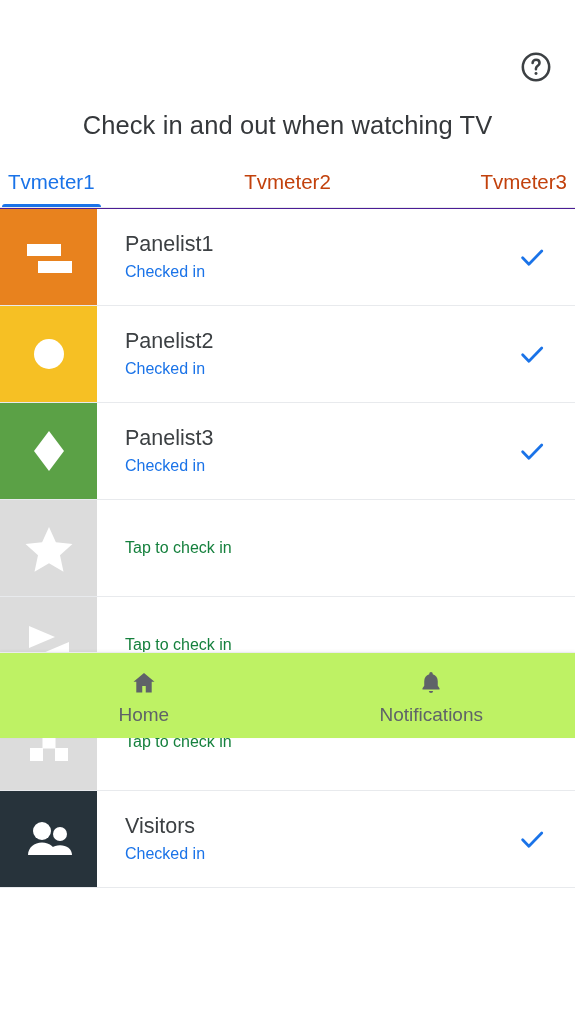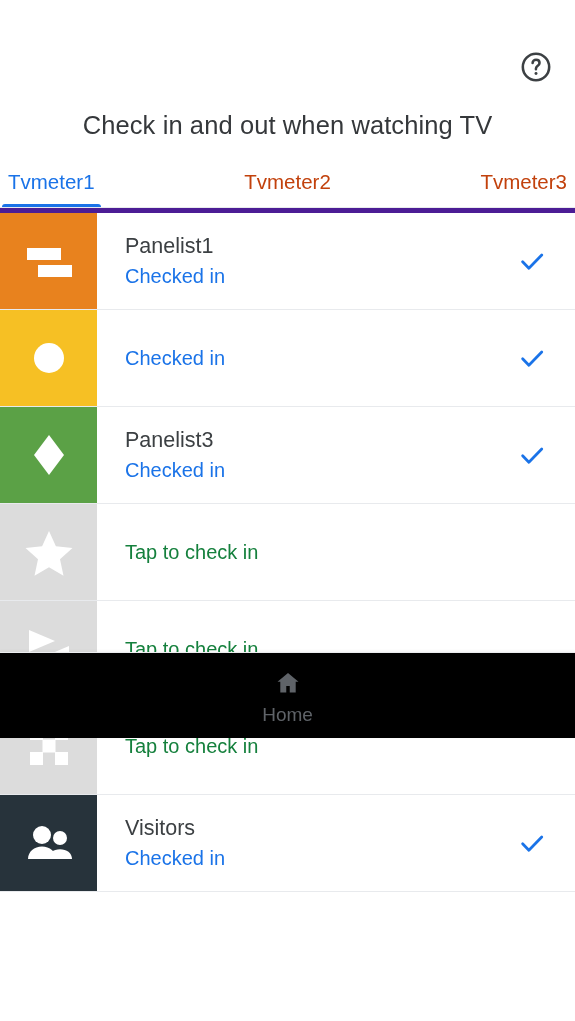--- a/index.html
+++ b/index.html
@@ -50,21 +50,21 @@
     height:4px;
     background:#1a73e8;
     border-radius:3px 3px 0 0;
   }
   .tabs-underline {
     position:absolute; left:0; right:0; bottom:0;
     height:1px; background:#e8eaed;
   }
 
   
-  .list { border-top:5px solid #4c1d95; }
+  .list { border-top:1px solid #4c1d95; }
   .row {
     display:flex;
     align-items:stretch;
     height:97px;
     border-bottom:1px solid #e8eaed;
     background:#fff;
     cursor:pointer;
   }
   .swatch {
     width:97px;
@@ -80,37 +80,37 @@
     flex-direction:column;
     justify-content:center;
     padding-left:28px;
     gap:9px;
   }
   .row-title {
     font-size:21.5px;
     color:#3c4043;
     line-height:1;
   }
-  .row-status { font-size:20px; line-height:1; }
+  .row-status { font-size:16px; line-height:1; }
   .row-status.checked { color:#1a73e8; }
   .row-status.tap { color:#15803d; }
   .row-check {
     flex:0 0 86px;
     display:flex;
     align-items:center;
     justify-content:center;
   }
   .check-mark { width:30px; height:30px; }
 
   
   .bottom-nav {
     position:absolute;
     left:0; right:0; bottom:0;
     height:86px;
-    background:#000000;
+    background:#bef264;
     border-top:1px solid #ebecee;
     display:flex;
     box-shadow:0 -1px 3px rgba(60,64,67,.06);
   }
   .nav-item {
     flex:1 1 0;
     display:flex;
     flex-direction:column;
     align-items:center;
     justify-content:center;
@@ -171,20 +171,21 @@
       </div>
     </div>
 
     <div class="row">
       <div class="swatch" style="background:#f6c024">
         <svg viewBox="0 0 60 60" width="60" height="60" aria-hidden="true">
           <circle cx="30" cy="30" r="15" fill="#fff"></circle>
         </svg>
       </div>
       <div class="row-body">
+        <div class="row-title">Panelist2</div>
         <div class="row-status checked">Checked in</div>
       </div>
       <div class="row-check">
         <svg class="check-mark" viewBox="0 0 24 24" aria-hidden="true">
           <path d="M4.5 12.6l5 5.2L19.8 7.2" fill="none" stroke="#1a73e8" stroke-width="2.2" stroke-linecap="round" stroke-linejoin="round"></path>
         </svg>
       </div>
     </div>
 
     <div class="row">
@@ -272,16 +273,25 @@
     <div class="nav-item">
       <div class="nav-icon">
         <svg viewBox="0 0 24 24" width="28" height="28" aria-hidden="true">
           <path d="M12 3.4L3 11h2.4v9.2h5.1v-5.6h3v5.6h5.1V11H21z" fill="#5f6368"></path>
         </svg>
       </div>
       <div class="nav-label">Home</div>
     </div>
 
 
+    <div class="nav-item">
+      <div class="nav-icon">
+        <svg viewBox="0 0 24 24" width="28" height="28" aria-hidden="true">
+          <path d="M12 2.6a1.5 1.5 0 011.5 1.5v.5c2.6.65 4.3 2.9 4.3 5.8v4l1.5 2.1v1H4.7v-1l1.5-2.1v-4c0-2.9 1.7-5.15 4.3-5.8v-.5A1.5 1.5 0 0112 2.6z" fill="#5f6368"></path>
+          <path d="M10.2 18.8h3.6a1.8 1.8 0 01-3.6 0z" fill="#5f6368"></path>
+        </svg>
+      </div>
+      <div class="nav-label">Notifications</div>
+    </div>
 
   </div>
 
 </div>
 
 </body></html>

